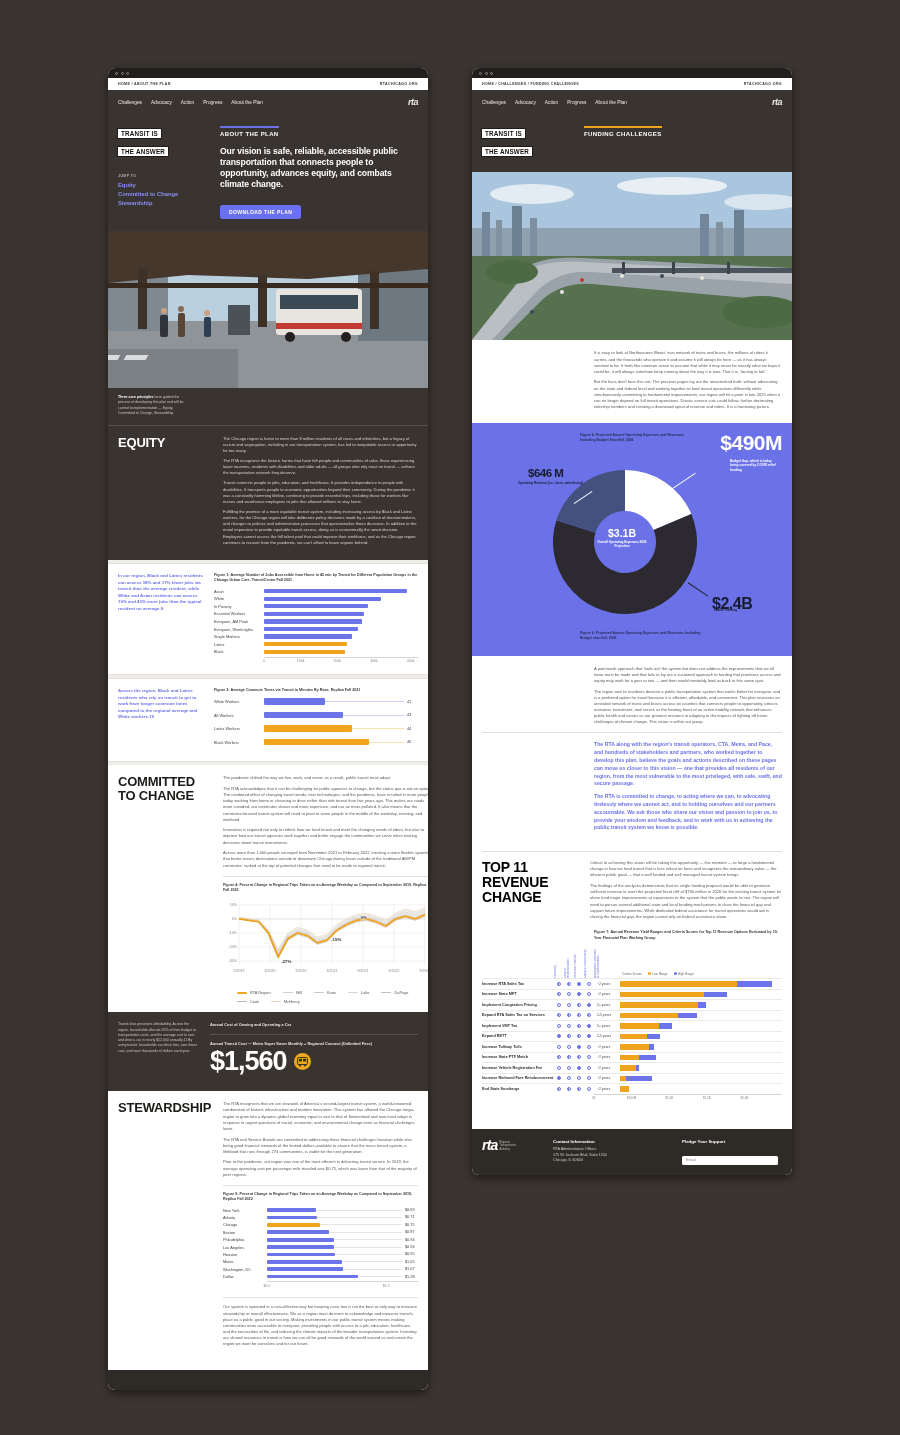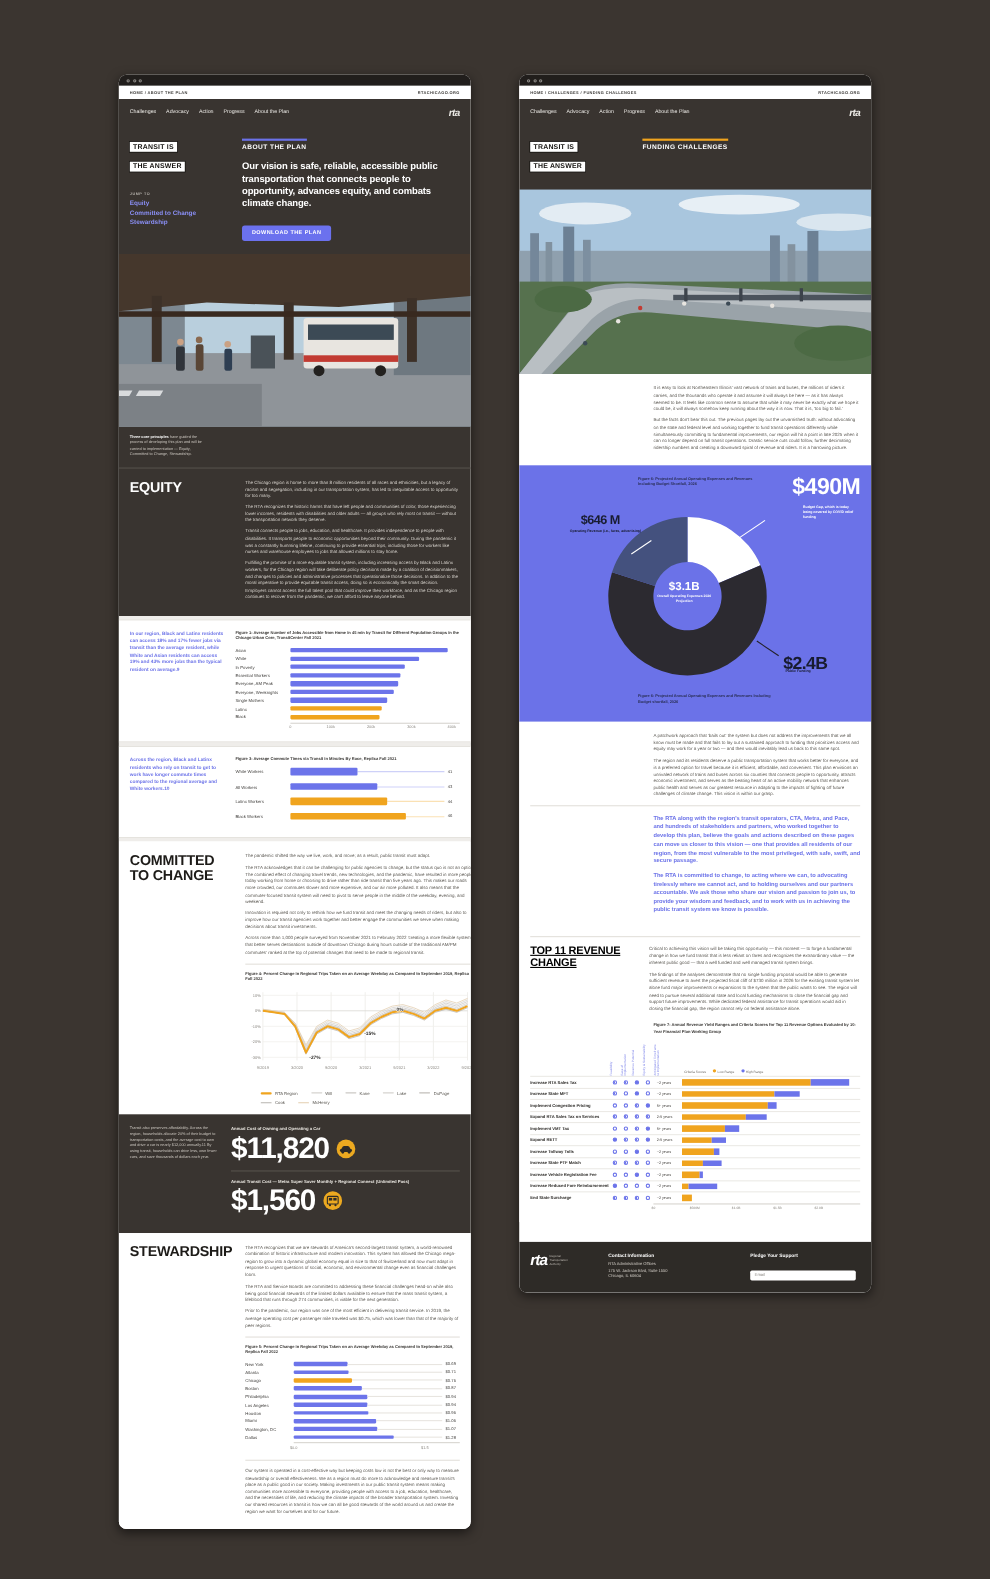--- a/index.html
+++ b/index.html
@@ -73,21 +73,21 @@
   .email-input{width:96px;height:9px;border:none;border-radius:1.5px;background:#fff;font-size:3.8px;padding:0 4px;margin-top:1px;font-family:"Liberation Sans",sans-serif;color:#333;}
   .email-input::placeholder{color:#8d8a85;}
   .purple-sect{background:#6b72e8;position:relative;height:233px;flex:none;}
   .pcap{position:absolute;font-size:3.5px;font-weight:bold;color:#2a2f55;line-height:1.45;}
   .dlab-big{position:absolute;font-weight:800;color:#fff;letter-spacing:-.5px;}
   .dsub{position:absolute;font-size:3.2px;line-height:1.4;font-weight:bold;}
   .dleader{position:absolute;height:.8px;}
   .indent{margin-left:112px;}
   .purple-text p{font-size:5.2px;line-height:1.5;color:#6b72e8;font-weight:bold;margin:0 0 5px;}
   .top11{padding:10px;}
-  .top11 h2{margin:0;font-size:10px;font-weight:800;line-height:1.05;letter-spacing:-.2px;width:100px;text-decoration:underline;}
+  .top11 h2{margin:0;font-size:14px;font-weight:800;line-height:1.05;letter-spacing:-.2px;width:100px;}
   .t11-head{display:flex;gap:8px;}
   .t11-head .paras{flex:1;}
   .rtable{margin-top:7px;}
   .rt-headrow{display:flex;align-items:flex-end;}
   .vhead{writing-mode:vertical-rl;transform:rotate(180deg);font-size:2.9px;color:#7a80e8;height:30px;width:10px;line-height:1.1;overflow:hidden;}
   .rt-legend{flex:1;display:flex;justify-content:flex-start;gap:6px;font-size:3px;color:#6f6c66;align-items:center;padding-left:6px;padding-bottom:2px;}
   .ldot{display:inline-block;width:3px;height:3px;border-radius:50%;margin-right:1.5px;}
   .rt-row{display:flex;align-items:center;height:10.5px;border-top:.6px solid #eceae6;}
   .rt-name{width:72px;flex:none;font-size:3.8px;font-weight:bold;color:#2e2c29;line-height:1.1;}
   .rt-dot{width:10px;flex:none;display:flex;justify-content:center;}
@@ -379,31 +379,20 @@
                 </span>
               </div></div>
         </div>
       </div>
     </div>
 
     <div class="dark stats">
       <div class="aside">Transit also preserves affordability. Across the region, households allocate 20% of their budget to transportation costs, and the average cost to own and drive a car is nearly $12,000 annually.11 By using transit, households can drive less, own fewer cars, and save thousands of dollars each year.</div>
       <div class="statcol">
         <div class="statlab">Annual Cost of Owning and Operating a Car</div>
-        <div class="statrow">
-          <span class="statval">$11,820</span>
-          <span class="staticon">
-            <svg width="17" height="17" viewBox="0 0 17 17">
-                <path d="M4 9 L5.5 6.5 Q6 5.8 7 5.8 L10 5.8 Q11 5.8 11.5 6.6 L13 9 Z" fill="#2e2b27"></path>
-                <rect x="3" y="8.6" width="11" height="2.6" rx="1.2" fill="#2e2b27"></rect>
-                <circle cx="5.6" cy="11.6" r="1.2" fill="#2e2b27"></circle>
-                <circle cx="11.4" cy="11.6" r="1.2" fill="#2e2b27"></circle>
-              </svg>
-          </span>
-        </div>
         <div class="statdiv"></div>
         <div class="statlab">Annual Transit Cost — Metra Super Saver Monthly + Regional Connect (Unlimited Pass)</div>
         <div class="statrow">
           <span class="statval">$1,560</span>
           <span class="staticon">
             <svg width="17" height="17" viewBox="0 0 17 17">
                 <rect x="3.6" y="4.6" width="9.8" height="7" rx="1" fill="none" stroke="#2e2b27" stroke-width="1"></rect>
                 <rect x="5" y="6" width="3" height="2.4" fill="#2e2b27"></rect>
                 <rect x="9" y="6" width="3" height="2.4" fill="#2e2b27"></rect>
                 <circle cx="6" cy="12.6" r="1" fill="#2e2b27"></circle>

